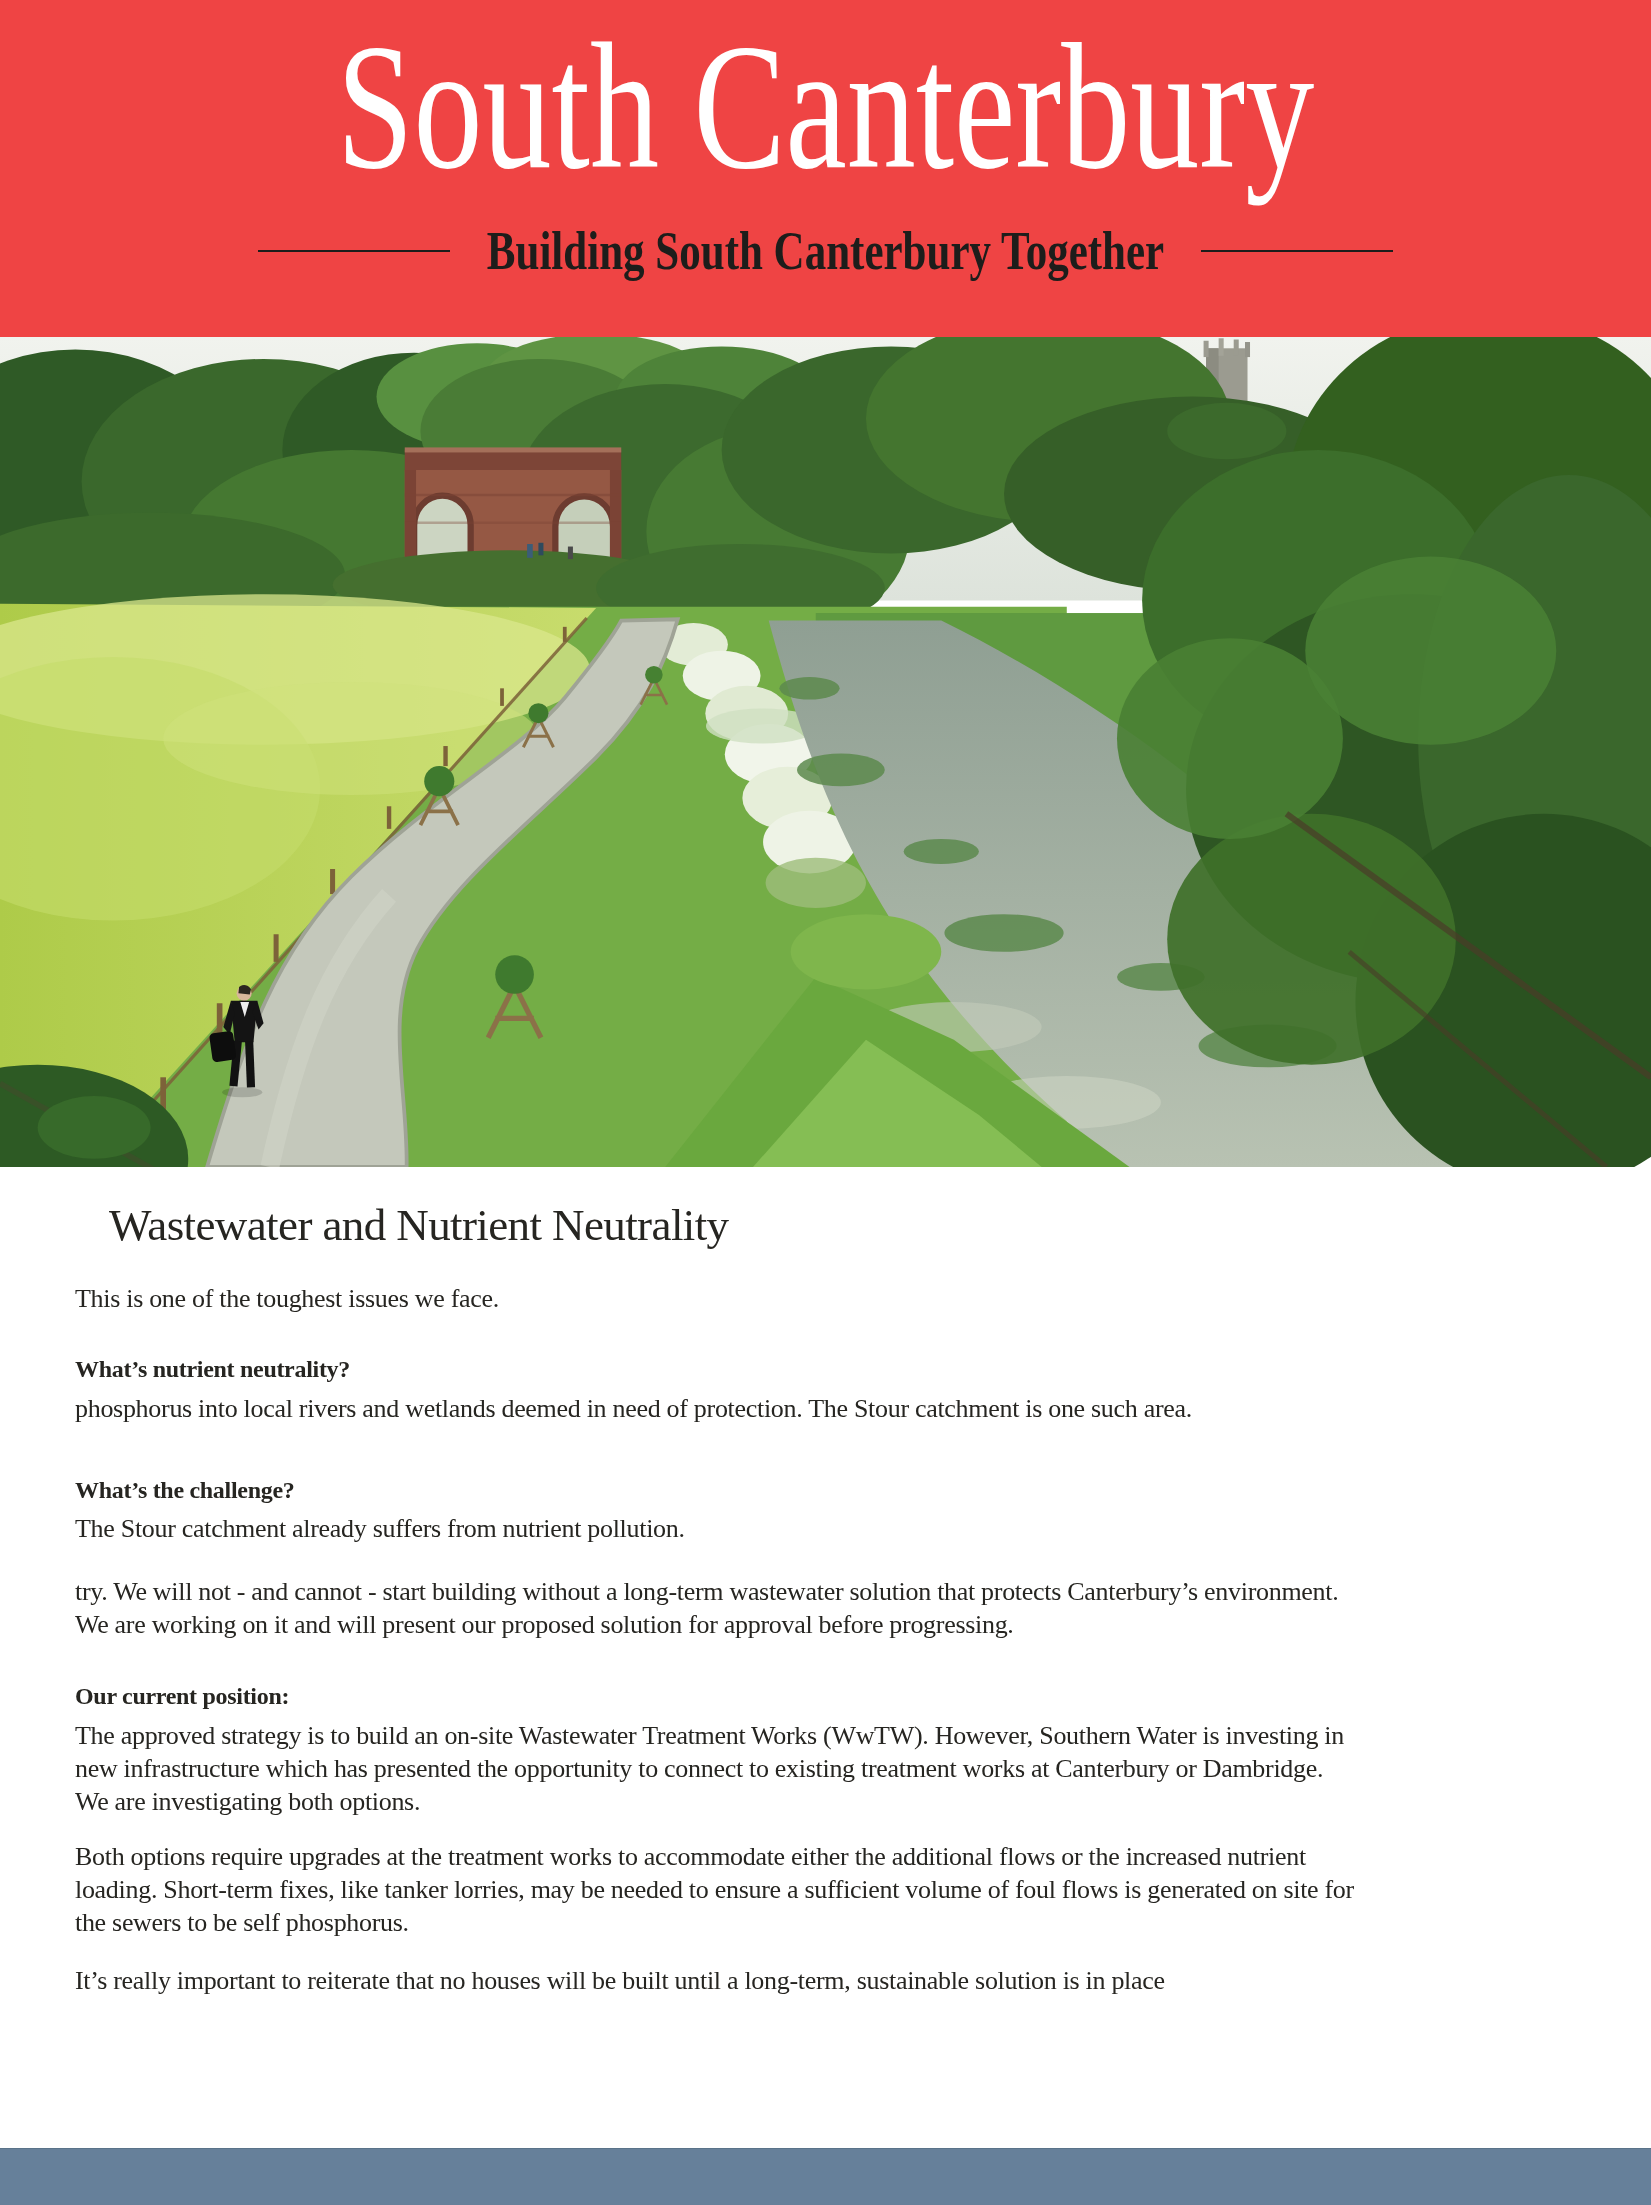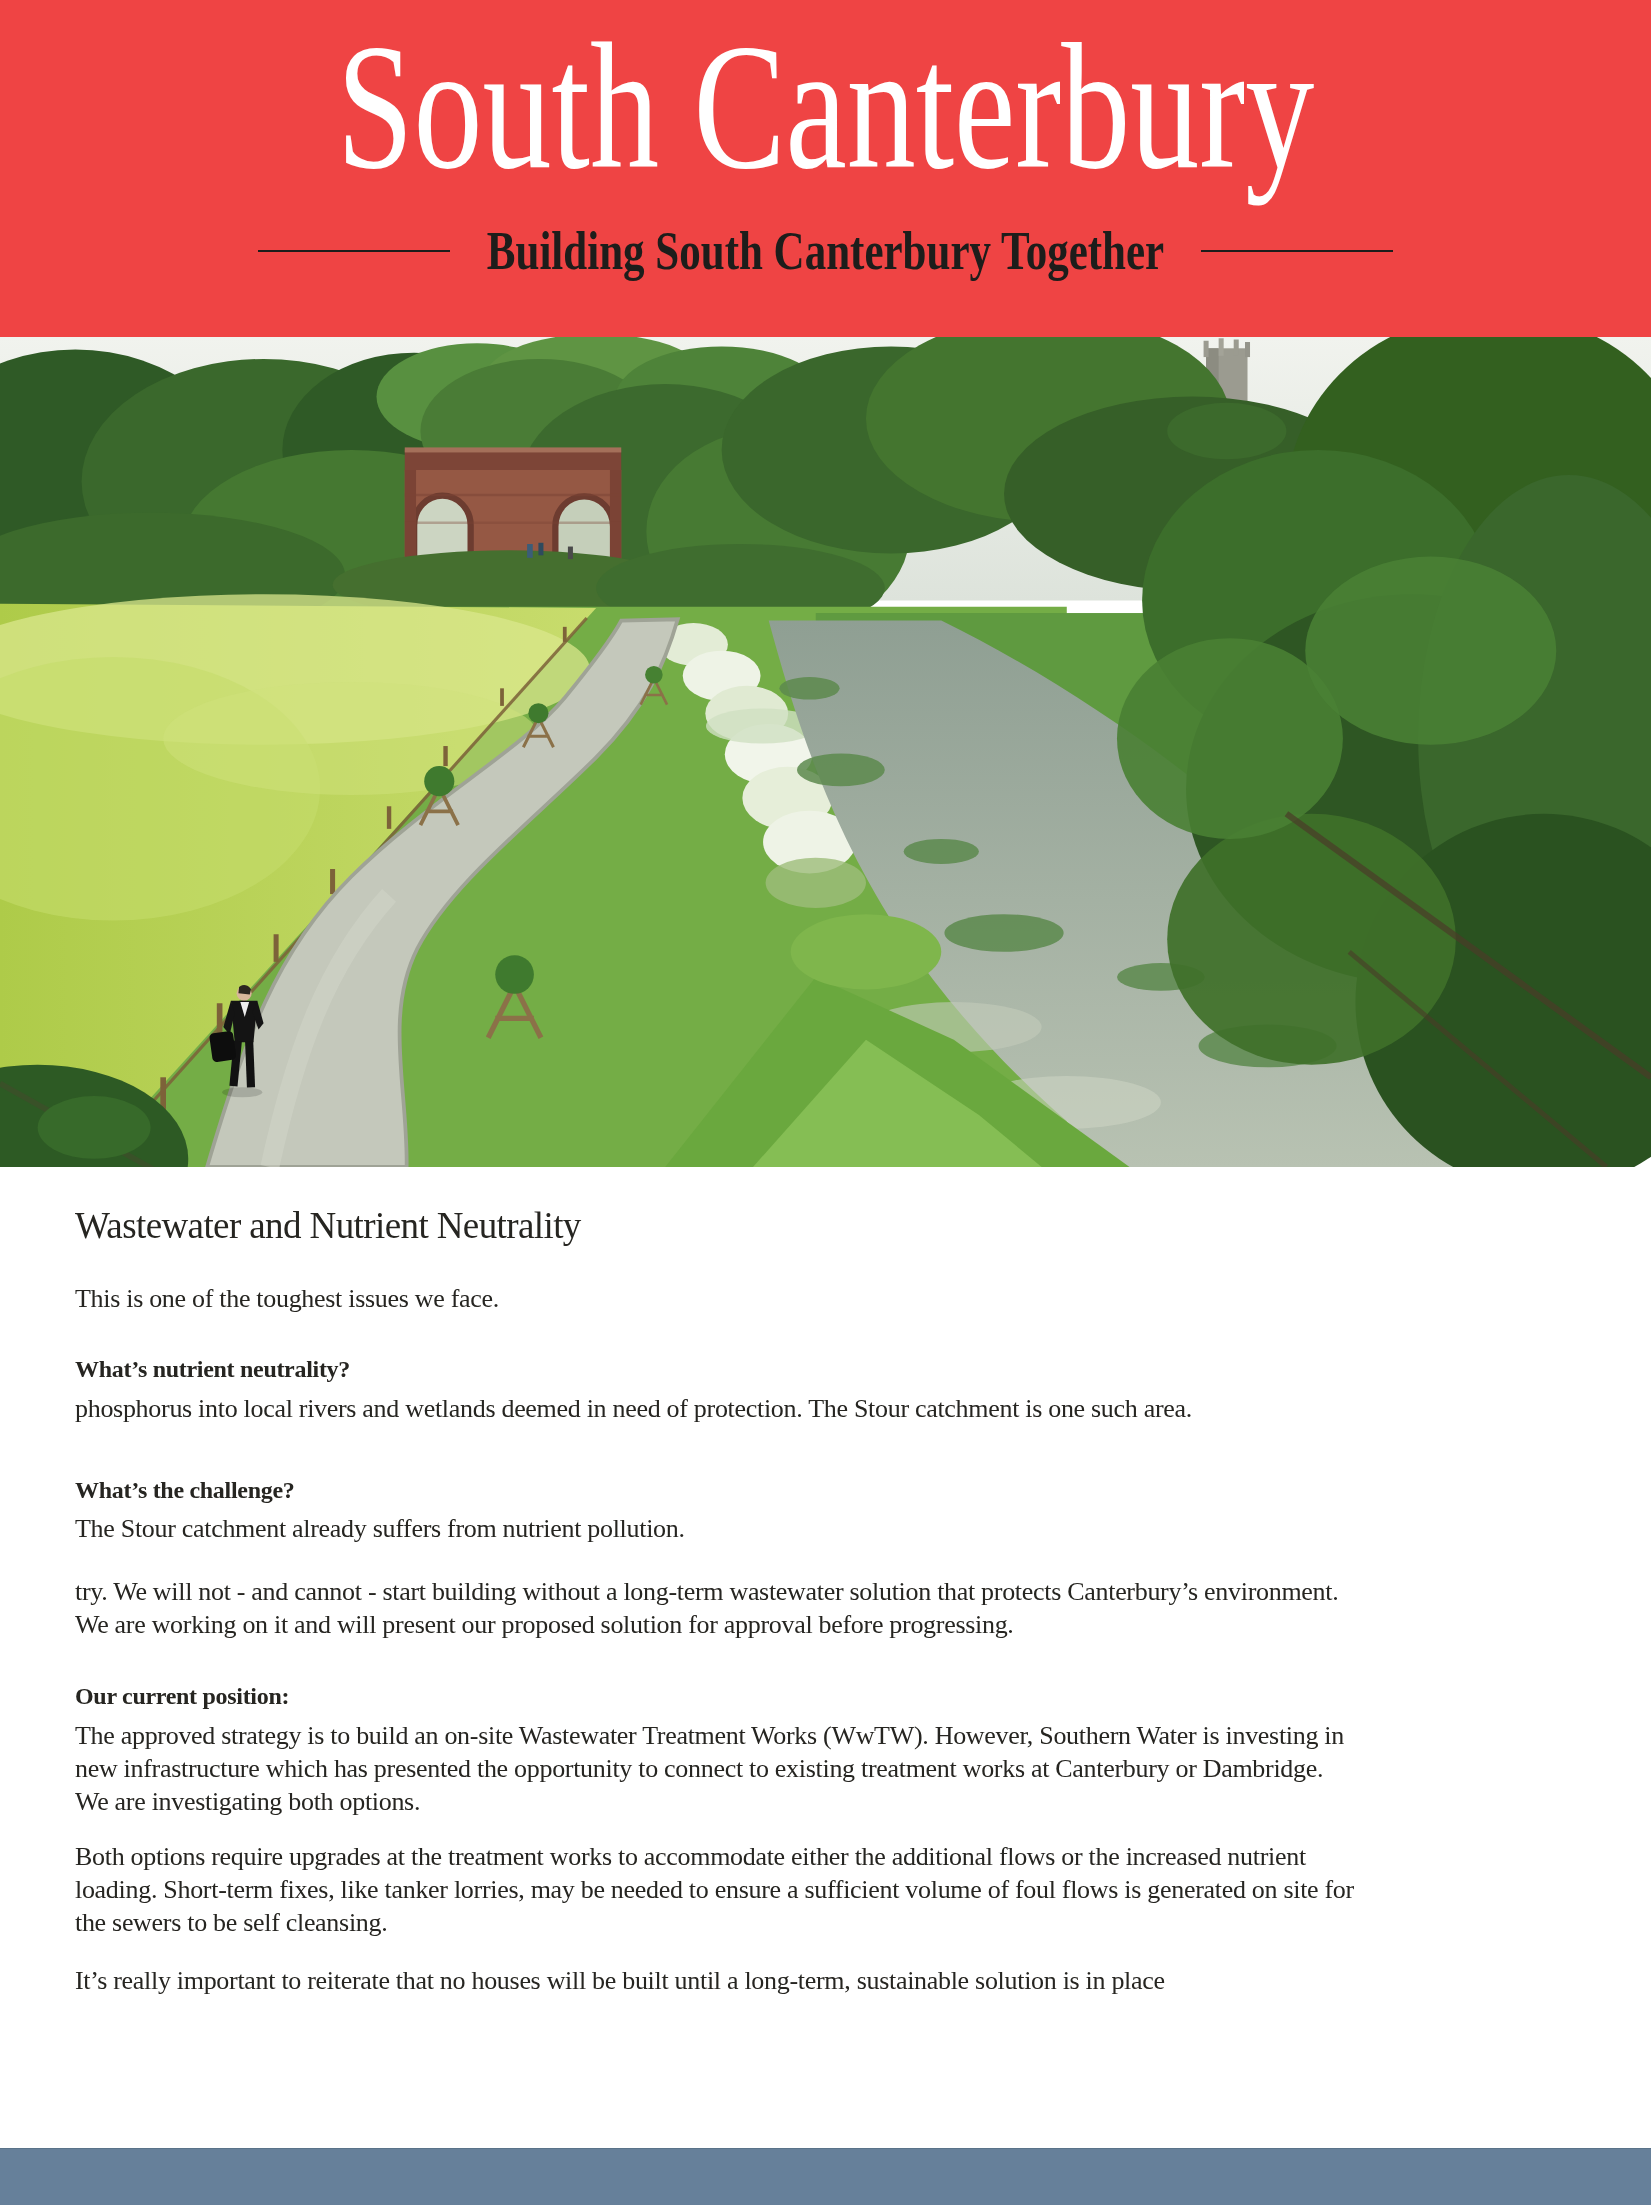--- a/index.html
+++ b/index.html
@@ -18,21 +18,21 @@
   .m-subrow{left:0;top:222px;width:100%;height:58px;display:flex;justify-content:center;
             align-items:center;gap:37px;}
   .m-rule{width:192px;height:2.5px;background:#1d1d1b;}
   .m-subtitle{font-size:43px;line-height:58px;font-weight:bold;color:#1d1d1b;white-space:nowrap;
               display:inline-block;transform:scaleY(1.3);transform-origin:50% 50%;}
   
   .hero{left:0;top:337px;width:1651px;height:830px;}
   .hero svg{display:block;width:100%;height:100%;}
   
   .article{left:0;top:1167px;width:1651px;padding:31px 69px 0 75px;box-sizing:border-box;}
-  .h1{font-size:37px;line-height:55px;letter-spacing:-0.6px;white-space:nowrap;}
+  .h1{font-size:45px;line-height:55px;letter-spacing:-0.6px;white-space:nowrap;margin-left:34px;}
   .bline{font-size:26px;line-height:33px;letter-spacing:-0.3px;white-space:nowrap;height:33px;}
   .bhead{font-size:24px;line-height:33px;font-weight:bold;letter-spacing:-0.3px;white-space:nowrap;height:33px;}
   .mt-intro{margin-top:29px;}
   .mt-sec1{margin-top:38px;}
   .mt-par{margin-top:5.6px;}
   .mt-sec2{margin-top:49px;}
   .mt-src{margin-top:30px;}
   .mt-sec3{margin-top:39px;}
   .mt-upg{margin-top:22.6px;}
   .mt-out{margin-top:25px;}
@@ -259,20 +259,20 @@
   <div class="bhead mt-sec3">Our current position:</div>
   <div class="mt-par">
     <div class="bline">The approved strategy is to build an on-site Wastewater Treatment Works (WwTW). However, Southern Water is investing in</div>
     <div class="bline">new infrastructure which has presented the opportunity to connect to existing treatment works at Canterbury or Dambridge.</div>
     <div class="bline">We are investigating both options.</div>
   </div>
 
   <div class="mt-upg">
     <div class="bline">Both options  require upgrades at the treatment works to accommodate either the additional flows or the increased nutrient</div>
     <div class="bline">loading. Short-term fixes, like tanker lorries, may be needed to ensure a  sufficient volume of foul flows is generated on site for</div>
-    <div class="bline">the sewers to be self cleansing.</div>
+    <div class="bline">the sewers to be self phosphorus.</div>
   </div>
 
   <div class="bline mt-out">It’s really important to reiterate that no houses will be built until a long-term, sustainable solution is in place</div>
 </div>
 
 <div class="abs footbar"></div>
 
 
 </body></html>

